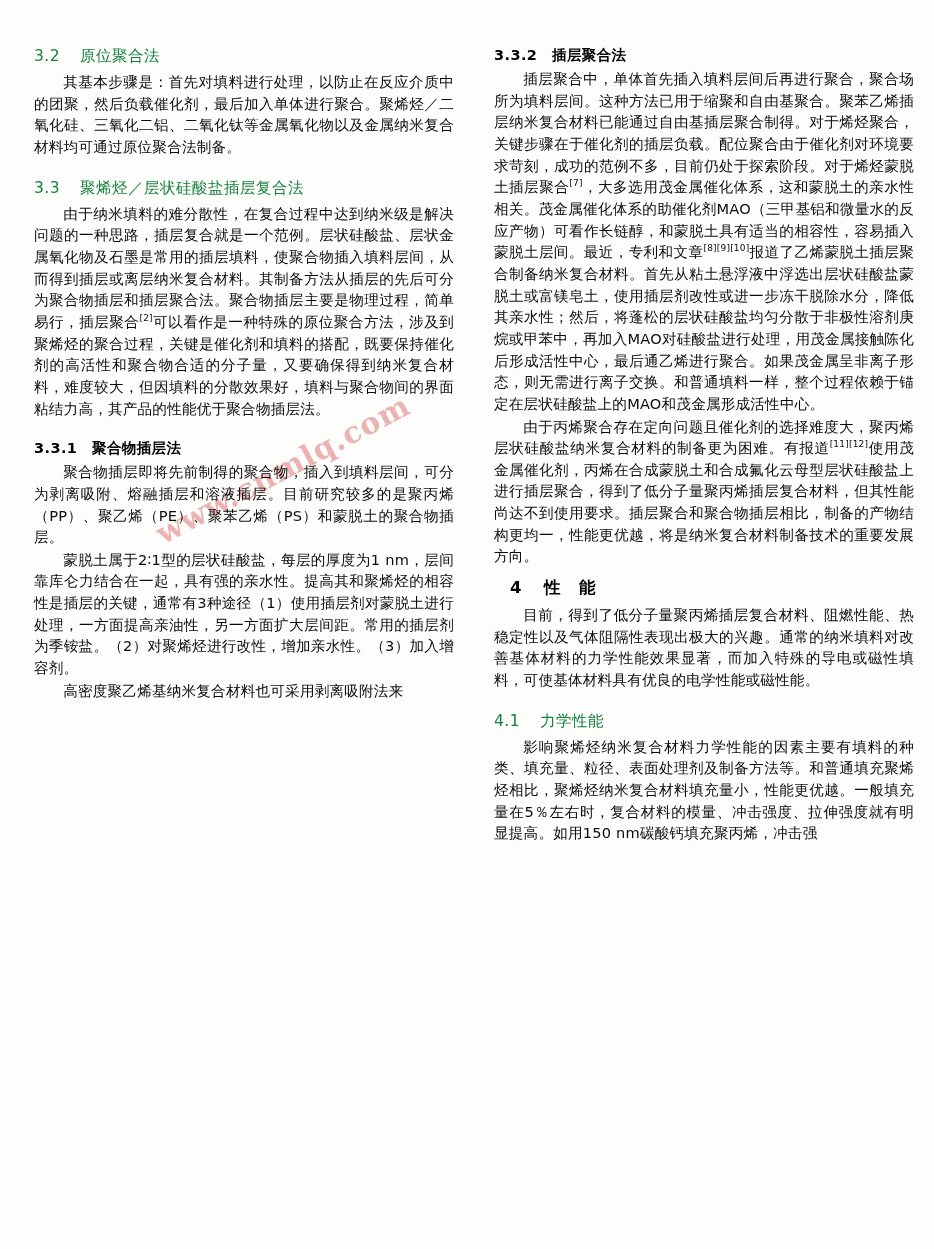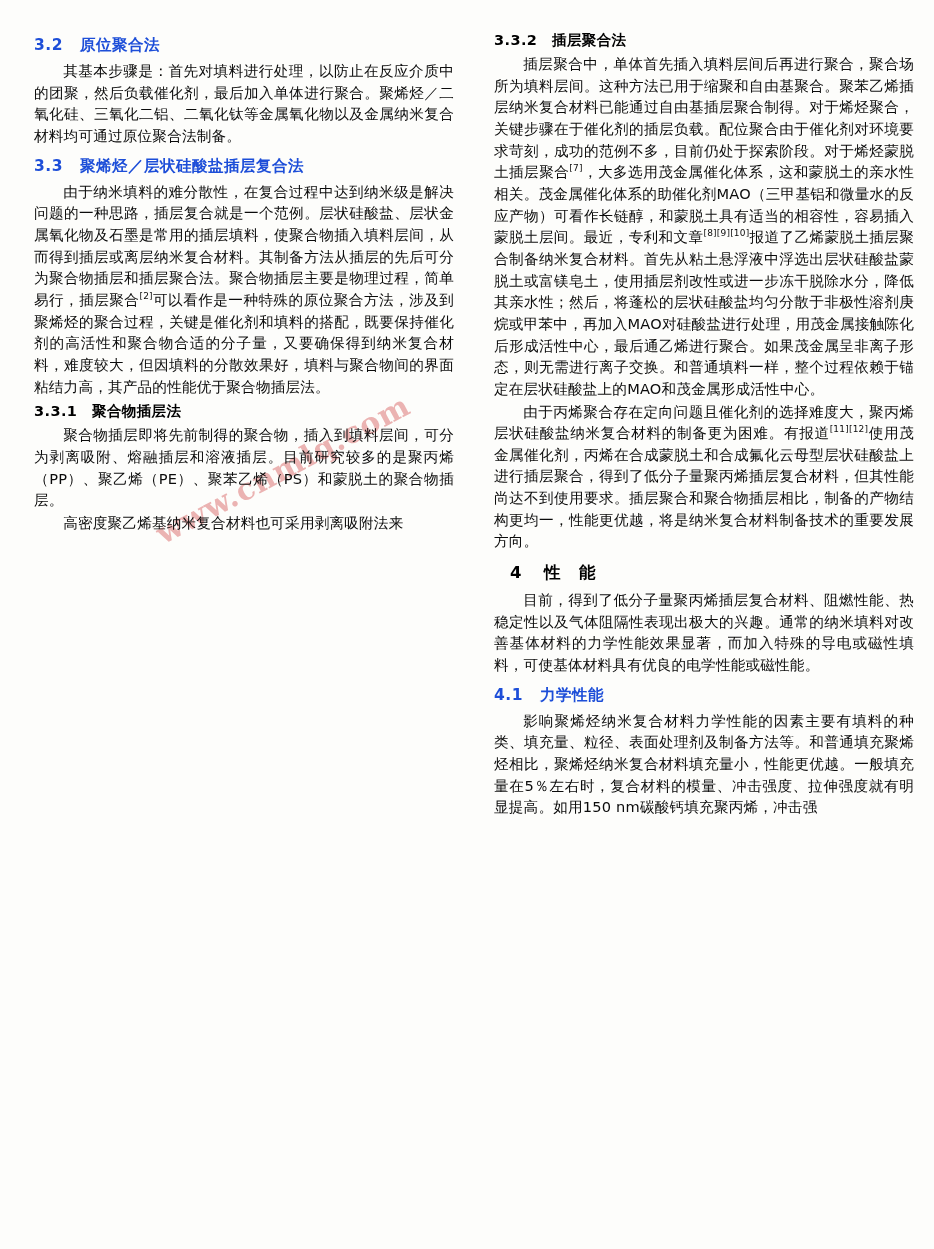--- a/index.html
+++ b/index.html
@@ -28,34 +28,34 @@
     width: 420px;
     flex: 0 0 420px;
     position: relative;
   }
   .col-right {
     padding-left: 10px;
   }
   
   .h2 {
     font-size: 15.5px;
-    font-weight: bold;
+    font-weight: normal;
     font-family: "DejaVu Sans", "Liberation Sans", sans-serif;
-    margin: 9px 0 4px 0;
+    margin: 20px 0 4px 0;
     letter-spacing: 0.5px;
-    color: #1d4ed8;
+    color: #15803d;
   }
   .h2 .num {
     display: inline-block;
     min-width: 46px;
   }
   .h3 {
     font-size: 14.5px;
     font-weight: bold;
-    margin: 5px 0 3px 0;
+    margin: 20px 0 3px 0;
     letter-spacing: 0.4px;
     color: #000;
   }
   .h3 .num {
     display: inline-block;
     min-width: 58px;
   }
   .h1 {
     font-size: 16.5px;
     font-weight: bold;
@@ -120,20 +120,21 @@
         <span class="num">3.3</span><span>聚烯烃／层状硅酸盐插层复合法</span>
       </div>
 
       <p class="body">由于纳米填料的难分散性，在复合过程中达到纳米级是解决问题的一种思路，插层复合就是一个范例。层状硅酸盐、层状金属氧化物及石墨是常用的插层填料，使聚合物插入填料层间，从而得到插层或离层纳米复合材料。其制备方法从插层的先后可分为聚合物插层和插层聚合法。聚合物插层主要是物理过程，简单易行，插层聚合<sup>[2]</sup>可以看作是一种特殊的原位聚合方法，涉及到聚烯烃的聚合过程，关键是催化剂和填料的搭配，既要保持催化剂的高活性和聚合物合适的分子量，又要确保得到纳米复合材料，难度较大，但因填料的分散效果好，填料与聚合物间的界面粘结力高，其产品的性能优于聚合物插层法。</p>
 
       <div class="h3">
         <span class="num">3.3.1</span><span>聚合物插层法</span>
       </div>
 
       <p class="body">聚合物插层即将先前制得的聚合物，插入到填料层间，可分为剥离吸附、熔融插层和溶液插层。目前研究较多的是聚丙烯（PP）、聚乙烯（PE）、聚苯乙烯（PS）和蒙脱土的聚合物插层。</p>
+      <p class="body">蒙脱土属于2∶1型的层状硅酸盐，每层的厚度为1 nm，层间靠库仑力结合在一起，具有强的亲水性。提高其和聚烯烃的相容性是插层的关键，通常有3种途径（1）使用插层剂对蒙脱土进行处理，一方面提高亲油性，另一方面扩大层间距。常用的插层剂为季铵盐。（2）对聚烯烃进行改性，增加亲水性。（3）加入增容剂。</p>
       <p class="body">高密度聚乙烯基纳米复合材料也可采用剥离吸附法来</p>
 
     </div>
 
     <div class="col col-right">
 
 
       <div class="h3">
         <span class="num">3.3.2</span><span>插层聚合法</span>
       </div>

